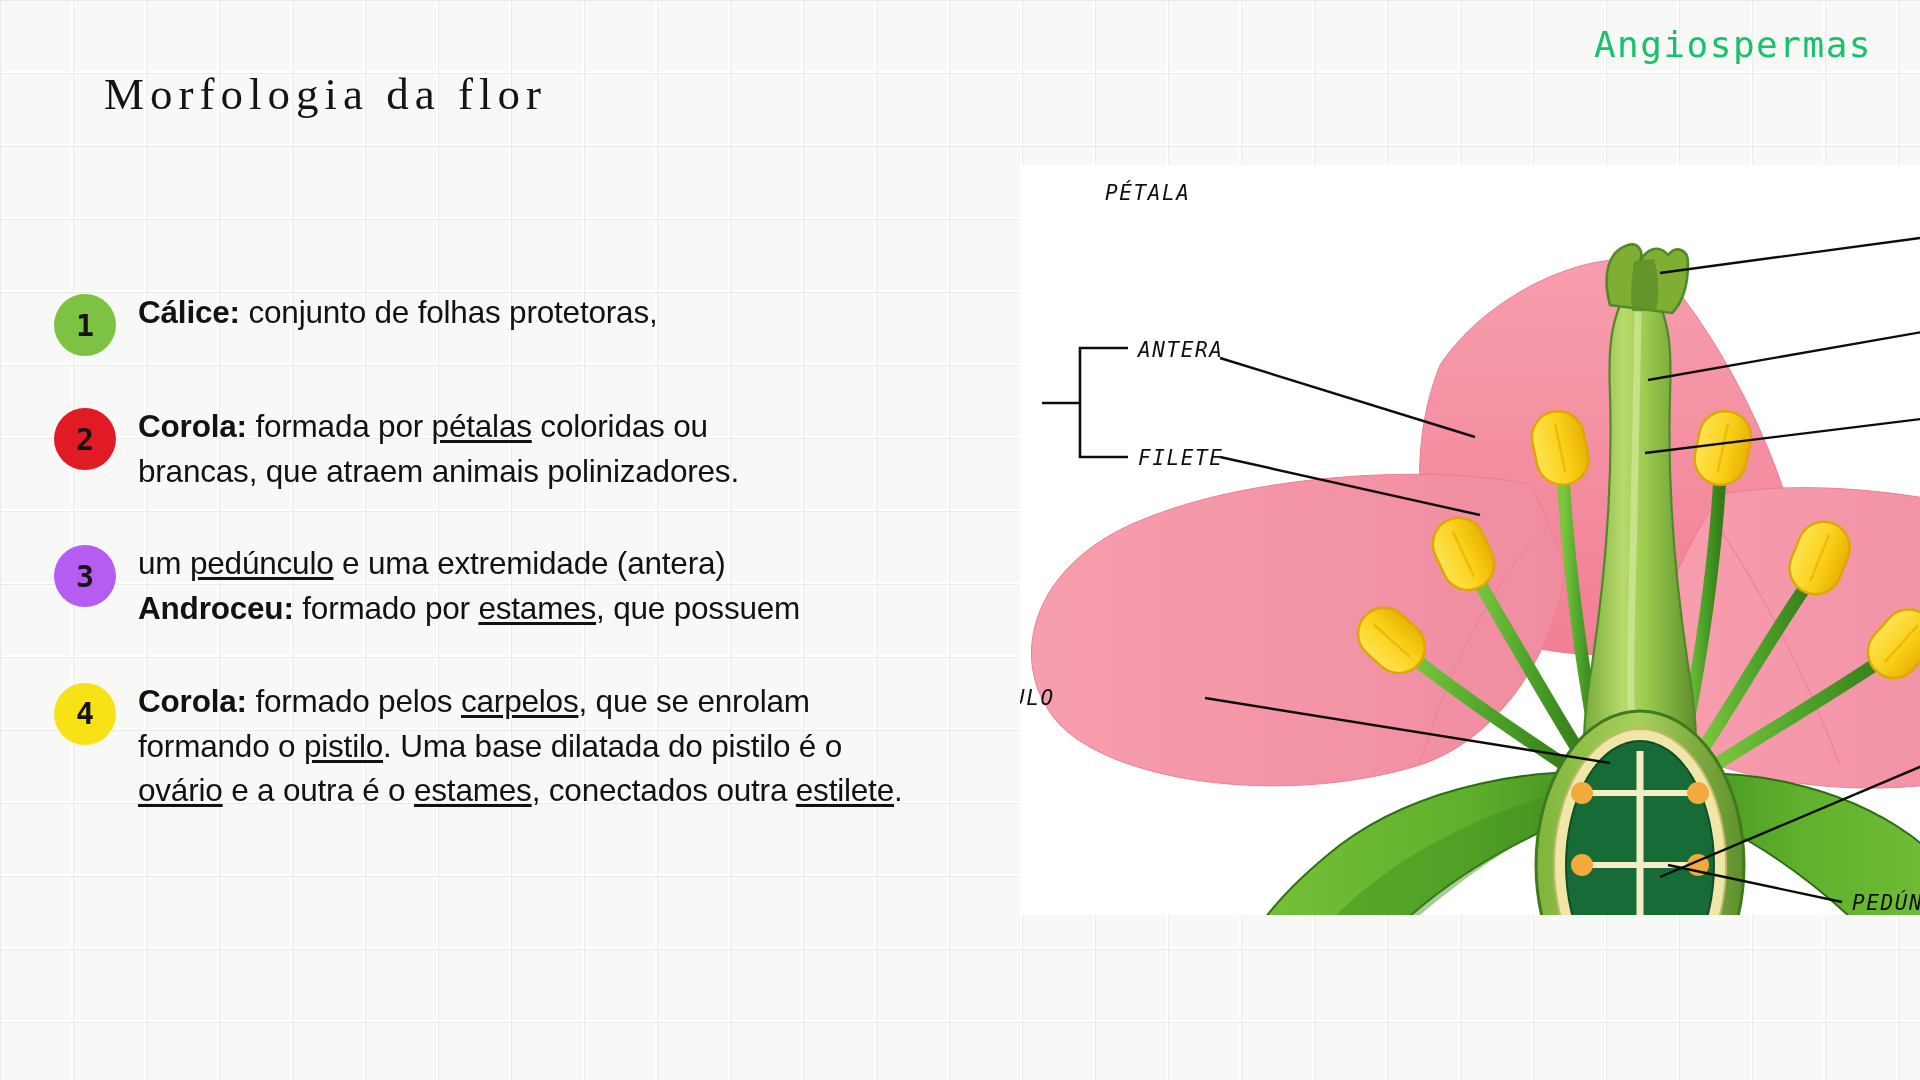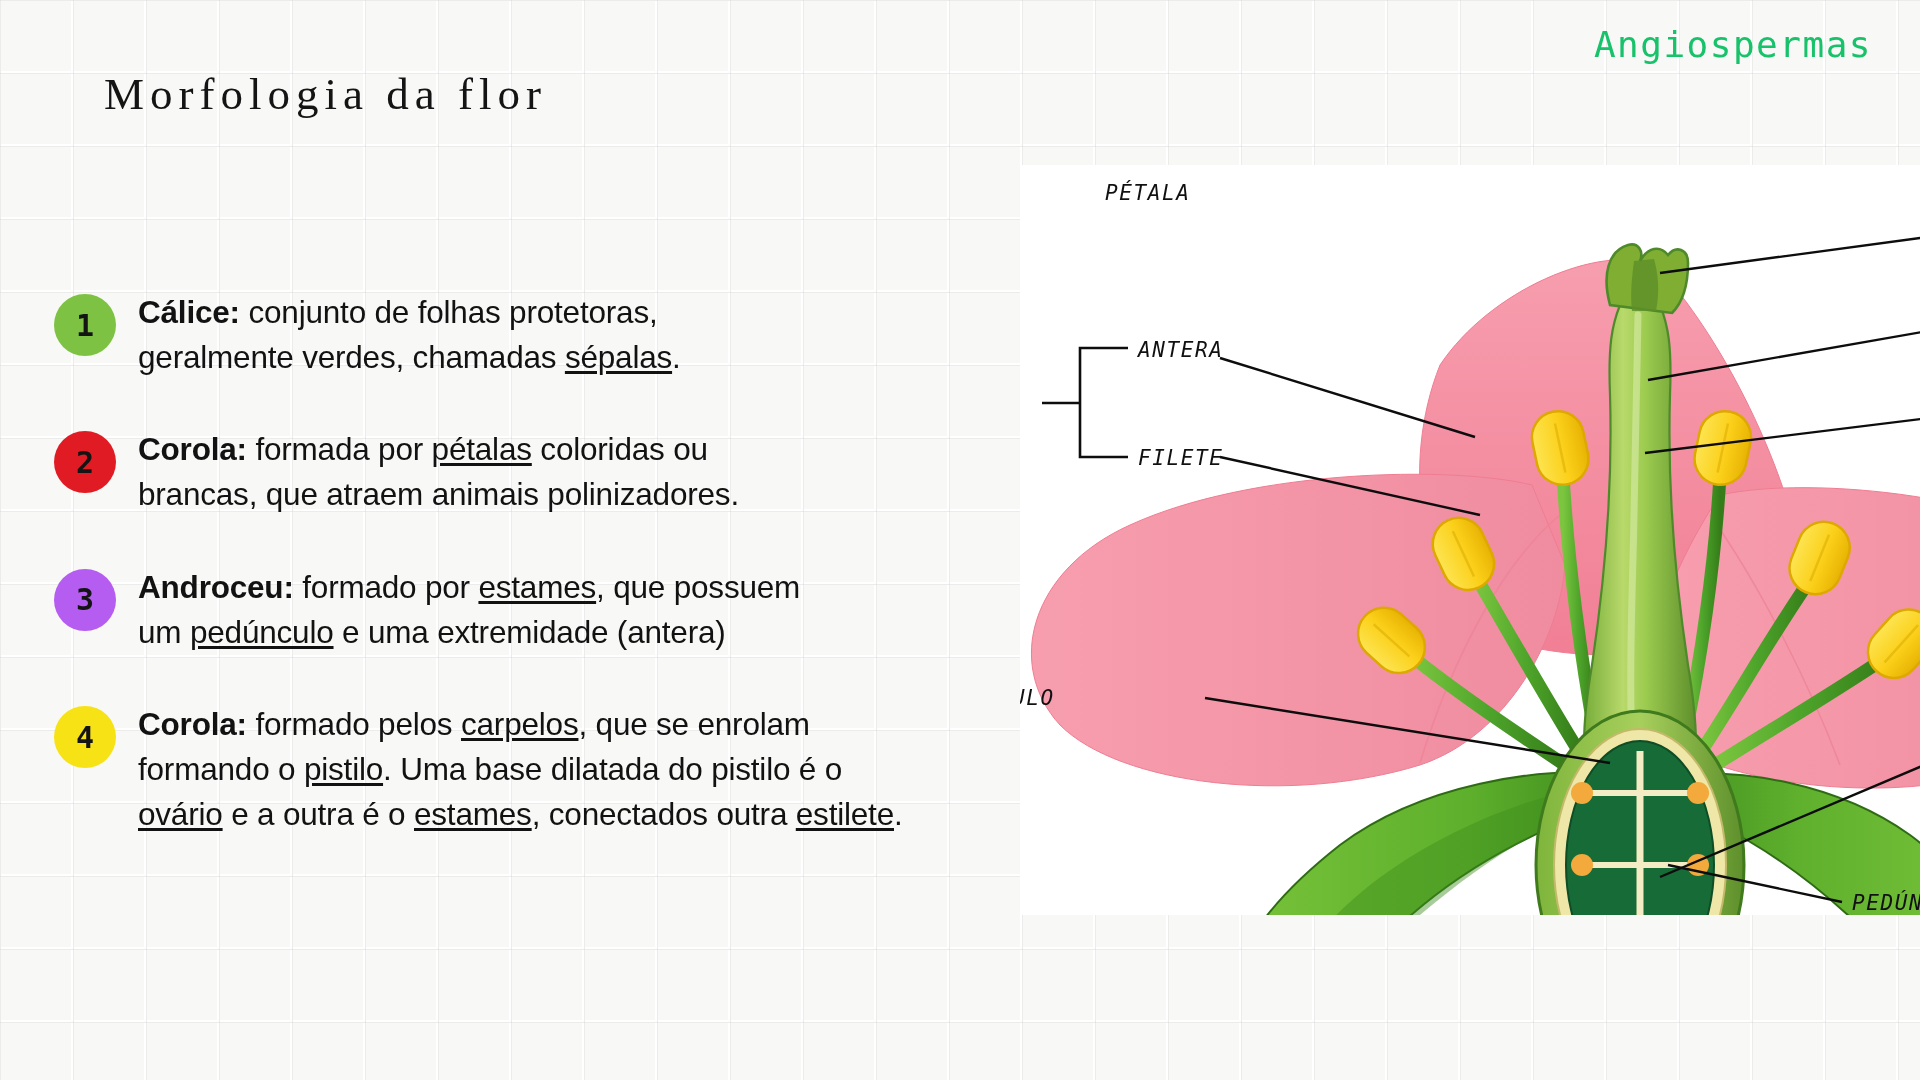--- a/index.html
+++ b/index.html
@@ -135,37 +135,36 @@
 
 <div id="course-tag" style="color: rgb(23, 194, 106);">Angiospermas</div>
 <div id="page-title">Morfologia da flor</div>
 
 <div id="points-list">
 
   <div class="point-row">
     <div class="point-badge" style="background:#7dc242">1</div>
     <div class="point-text">
       <div><b>Cálice:</b><span> conjunto de folhas protetoras,</span></div>
-      <div><span>geralmente verdes, chamadas </span><u>sépalas</u><span>.</span></div>
     </div>
   </div>
 
   <div class="point-row">
     <div class="point-badge" style="background:#e01b24">2</div>
     <div class="point-text">
       <div><b>Corola:</b><span> formada por </span><u>pétalas</u><span> coloridas ou</span></div>
       <div><span>brancas, que atraem animais polinizadores.</span></div>
     </div>
   </div>
 
   <div class="point-row">
     <div class="point-badge" style="background:#b45df0">3</div>
     <div class="point-text">
+      <div><span>um </span><u>pedúnculo</u><span> e uma extremidade (antera)</span></div>
       <div><b>Androceu:</b><span> formado por </span><u>estames</u><span>, que possuem</span></div>
-      <div><span>um </span><u>pedúnculo</u><span> e uma extremidade (antera)</span></div>
     </div>
   </div>
 
   <div class="point-row" style="margin-top:22px">
     <div class="point-badge" style="background:#f7e215">4</div>
     <div class="point-text">
       <div><b>Corola:</b><span> formado pelos </span><u>carpelos</u><span>, que se enrolam</span></div>
       <div><span>formando o </span><u>pistilo</u><span>. Uma base dilatada do pistilo é o</span></div>
       <div><u>ovário</u><span> e a outra é o </span><u>estames</u><span>, conectados outra </span><u>estilete</u><span>.</span></div>
     </div>

